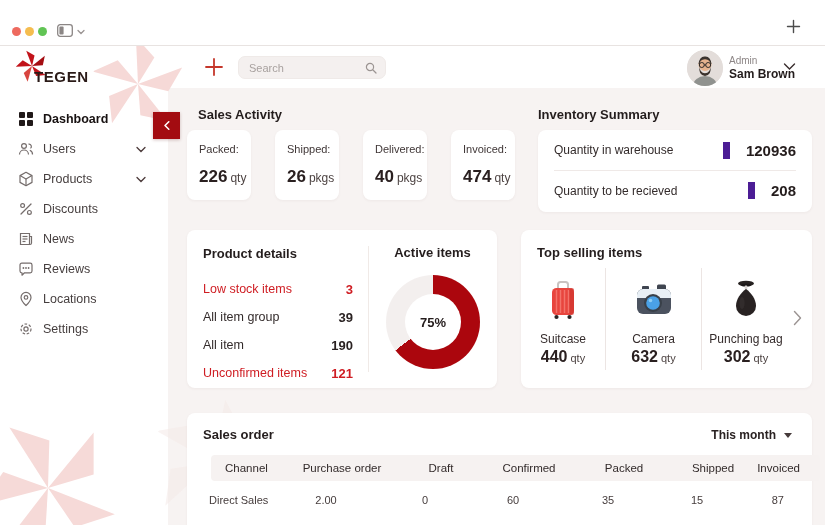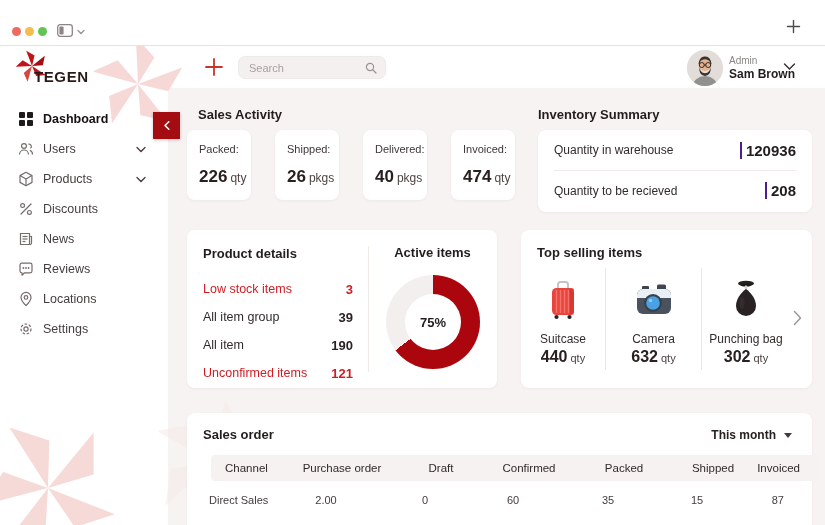--- a/index.html
+++ b/index.html
@@ -60,21 +60,21 @@
   .sa-label { font-size:11px; color:#3f3636; }
   .sa-value { margin-top:12px; white-space:nowrap; }
   .sa-value .num { font-size:17px; font-weight:700; color:#2a2020; }
   .sa-value .unit { font-size:12px; color:#4d4342; margin-left:3px; }
 
   
   .inv-card { left:538px; top:130px; width:274px; height:82px; padding:0 16px; }
   .inv-row { height:40px; display:flex; align-items:center; }
   .inv-row + .inv-row { border-top:1px solid #efe9e7; }
   .inv-label { font-size:12px; color:#332b2b; }
-  .inv-val { margin-left:auto; border-left:2px solid #4c1d95; padding-left:4px; font-size:15px; font-weight:700; color:#241c1c; }
+  .inv-val { margin-left:auto; border-left:7px solid #4c1d95; padding-left:16px; font-size:15px; font-weight:700; color:#241c1c; }
 
   
   .pd-card { left:187px; top:230px; width:310px; height:158px; }
   .pd-left { position:absolute; left:16px; top:16px; width:150px; }
   .pd-title { font-size:13px; font-weight:700; color:#241d1d; }
   .pd-rows { margin-top:14px; }
   .pd-row { display:flex; height:28px; align-items:center; }
   .pd-row .pl { font-size:12.5px; color:#332b2b; }
   .pd-row .pv { margin-left:auto; font-size:13px; font-weight:700; color:#2a2222; }
   .pd-row.alert .pl, .pd-row.alert .pv { color:#cf1d23; }

